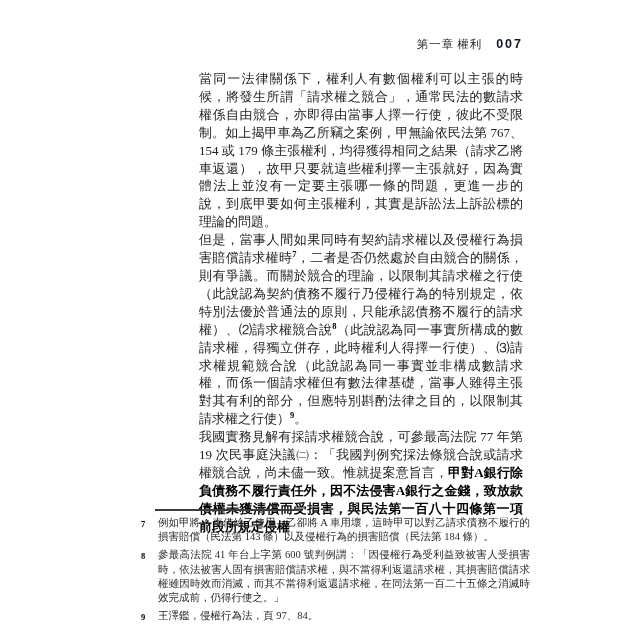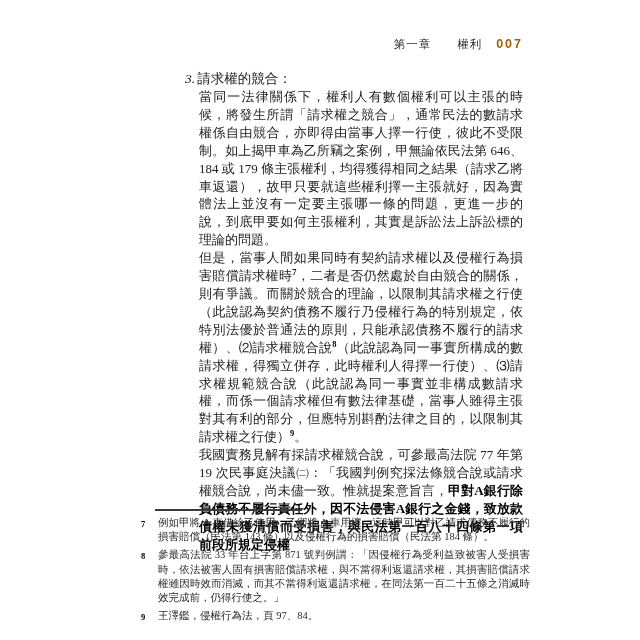--- a/index.html
+++ b/index.html
@@ -5,24 +5,24 @@
   html,body { margin:0; padding:0; background:#ffffff; }
   .page {
     position:relative; width:640px; height:640px; background:#ffffff;
     font-family:"Liberation Serif","DejaVu Serif",serif; color:#222222;
     overflow:hidden;
   }
   .running-header {
     position:absolute; top:37px; right:117px;
     font-size:11.5px; letter-spacing:1px; white-space:nowrap; color:#2a2a2a;
   }
-  .running-header .chapter { margin-right:26px; }
+  .running-header .chapter { margin-right:3px; }
   .running-header .folio {
     font-family:"Liberation Sans","DejaVu Sans",sans-serif;
-    font-weight:700; font-size:12.5px; margin-left:14px; letter-spacing:2px; color:#a16207;
+    font-weight:700; font-size:12.5px; margin-left:14px; letter-spacing:2px; color:#0f172a;
   }
   .content { position:absolute; left:185px; top:70px; width:339px; }
   .heading { font-size:13.5px; line-height:18px; white-space:nowrap; }
   .heading .num { font-style:italic; margin-right:2px; }
   .body-text {
     margin-left:14px; width:324px; text-align:justify; text-justify:inter-character;
     font-size:13px; line-height:17.9px;
   }
   .body-text p { margin:0; }
   .bold { font-weight:700; color:#000000; }
@@ -36,40 +36,37 @@
 </head>
 <body>
 
 <div class="page">
 
   <div class="running-header">
     <span class="chapter">第一章</span><span>權利</span><span class="folio">007</span>
   </div>
 
   <div class="content">
-    <div class="heading">
-      <span class="num">3.</span><span>請求權的競合：</span>
-    </div>
     <div class="body-text">
-      <p><span>當同一法律關係下，權利人有數個權利可以主張的時候，將發生所謂「請求權之競合」，通常民法的數請求權係自由競合，亦即得由當事人擇一行使，彼此不受限制。如上揭甲車為乙所竊之案例，甲無論依民法第 646、184 或 179 條主張權利，均得獲得相同之結果（請求乙將車返還），故甲只要就這些權利擇一主張就好，因為實體法上並沒有一定要主張哪一條的問題，更進一步的說，到底甲要如何主張權利，其實是訴訟法上訴訟標的理論的問題。</span></p>
+      <p><span>當同一法律關係下，權利人有數個權利可以主張的時候，將發生所謂「請求權之競合」，通常民法的數請求權係自由競合，亦即得由當事人擇一行使，彼此不受限制。如上揭甲車為乙所竊之案例，甲無論依民法第 767、154 或 179 條主張權利，均得獲得相同之結果（請求乙將車返還），故甲只要就這些權利擇一主張就好，因為實體法上並沒有一定要主張哪一條的問題，更進一步的說，到底甲要如何主張權利，其實是訴訟法上訴訟標的理論的問題。</span></p>
       <p><span>但是，當事人間如果同時有契約請求權以及侵權行為損害賠償請求權時</span><sup class="fn-ref">7</sup><span>，二者是否仍然處於自由競合的關係，則有爭議。而關於競合的理論，以限制其請求權之行使（此說認為契約債務不履行乃侵權行為的特別規定，依特別法優於普通法的原則，只能承認債務不履行的請求權）、⑵請求權競合說</span><sup class="fn-ref">8</sup><span>（此說認為同一事實所構成的數請求權，得獨立併存，此時權利人得擇一行使）、⑶請求權規範競合說（此說認為同一事實並非構成數請求權，而係一個請求權但有數法律基礎，當事人雖得主張對其有利的部分，但應特別斟酌法律之目的，以限制其請求權之行使）</span><sup class="fn-ref">9</sup><span>。</span></p>
       <p><span>我國實務見解有採請求權競合說，可參最高法院 77 年第 19 次民事庭決議㈡：「我國判例究採法條競合說或請求權競合說，尚未儘一致。惟就提案意旨言，</span><span class="bold">甲對A銀行除負債務不履行責任外，因不法侵害A銀行之金錢，致放款債權未獲清償而受損害，與民法第一百八十四條第一項前段所規定侵權</span></p>
     </div>
   </div>
 
   <div class="fn-sep"></div>
 
   <div class="footnotes">
     <div class="footnote">
       <span class="fn-marker">7</span>
       <span class="fn-text">例如甲將 A 車借給乙使用，乙卻將 A 車用壞，這時甲可以對乙請求債務不履行的損害賠償（民法第 143 條）以及侵權行為的損害賠償（民法第 184 條）。</span>
     </div>
     <div class="footnote">
       <span class="fn-marker">8</span>
-      <span class="fn-text">參最高法院 33 年台上字第 871 號判例謂：「因侵權行為受利益致被害人受損害時，依法被害人固有損害賠償請求權，與不當得利返還請求權，其損害賠償請求權雖因時效而消滅，而其不當得利返還請求權，在同法第一百二十五條之消滅時效完成前，仍得行使之。」</span>
+      <span class="fn-text">參最高法院 41 年台上字第 600 號判例謂：「因侵權行為受利益致被害人受損害時，依法被害人固有損害賠償請求權，與不當得利返還請求權，其損害賠償請求權雖因時效而消滅，而其不當得利返還請求權，在同法第一百二十五條之消滅時效完成前，仍得行使之。」</span>
     </div>
     <div class="footnote">
       <span class="fn-marker">9</span>
       <span class="fn-text">王澤鑑，侵權行為法，頁 97、84。</span>
     </div>
   </div>
 
 </div>
 
 </body></html>

